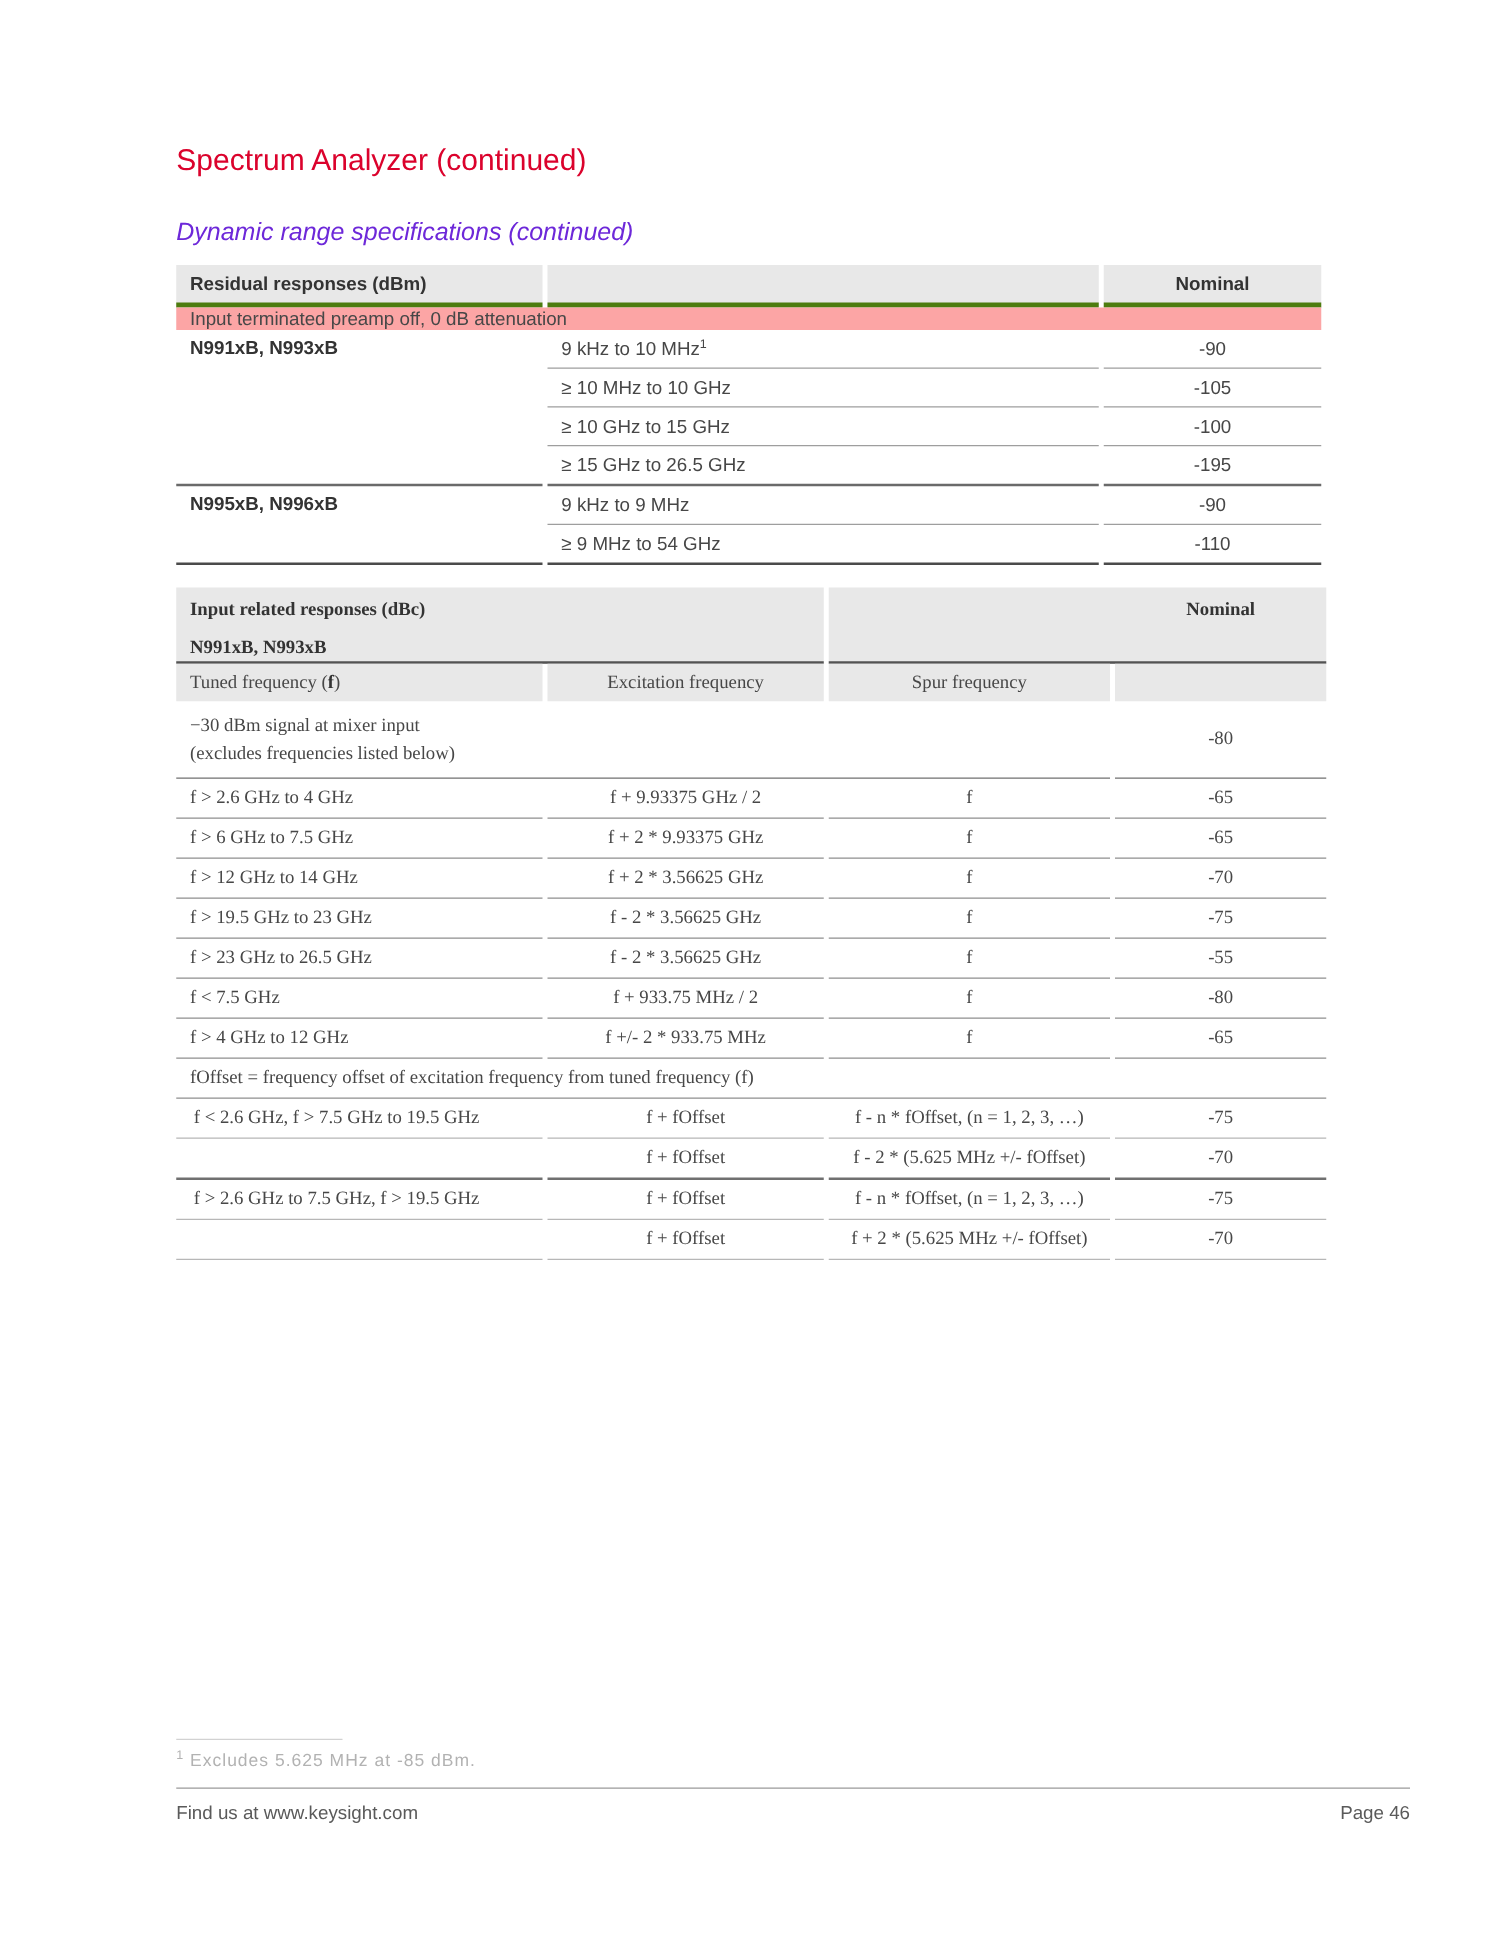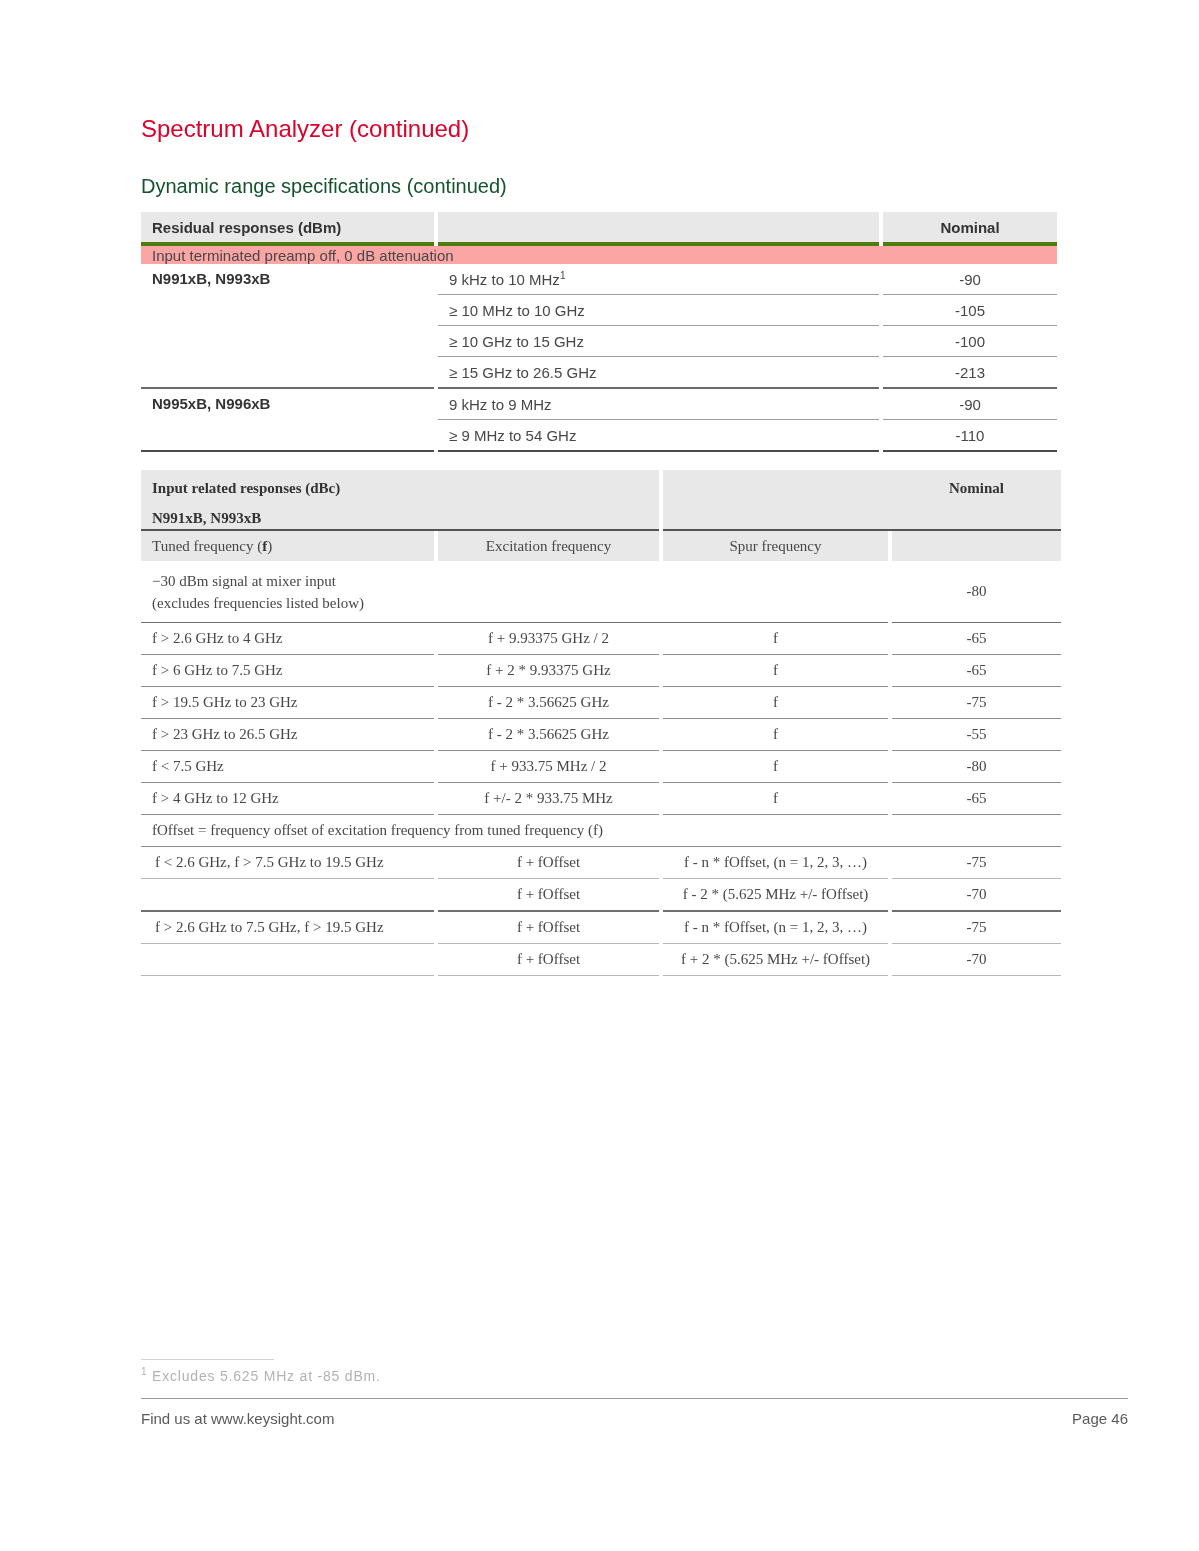--- a/index.html
+++ b/index.html
@@ -6,21 +6,21 @@
   body {
     width:1199px; height:1551px;
     font-family:"Liberation Sans", sans-serif;
     color:#424242;
     -webkit-font-smoothing:antialiased;
   }
   .page { position:relative; width:1199px; height:1551px; overflow:hidden; background:#fff; }
   .inner { margin-left:141px; width:987px; }
 
   h1.title { margin:0; padding-top:112px; font-size:24px; line-height:33px; font-weight:400; color:#db022c; }
-  h2.subtitle { margin:29px 0 0 0; font-size:20px; line-height:25px; font-weight:400; color:#14532d; }
+  h2.subtitle { margin:29px 0 0 0; font-size:20px; line-height:25px; font-weight:400; color:#6d28d9;font-style:italic; }
 
   table.t {
     border-collapse:separate; border-spacing:4px 0;
     margin-left:-4px; table-layout:fixed;
     font-size:15px; color:#474747;
   }
   .t td, .t th { padding:0 0 0 11px; height:30px; vertical-align:middle; text-align:left; font-weight:400; overflow:hidden; white-space:nowrap; }
   .center { text-align:center !important; padding-left:0 !important; }
   .bold { font-weight:700; color:#333; }
 
@@ -89,21 +89,21 @@
       <tr>
         <td class="sep">≥ 10 MHz to 10 GHz</td>
         <td class="center sep">-105</td>
       </tr>
       <tr>
         <td class="sep">≥ 10 GHz to 15 GHz</td>
         <td class="center sep">-100</td>
       </tr>
       <tr>
         <td class="gdiv">≥ 15 GHz to 26.5 GHz</td>
-        <td class="center gdiv">-213</td>
+        <td class="center gdiv">-195</td>
       </tr>
 
       <tr>
         <td rowspan="2" class="model bend">N995xB, N996xB</td>
         <td class="sep">9 kHz to 9 MHz</td>
         <td class="center sep">-90</td>
       </tr>
       <tr>
         <td class="bend">≥ 9 MHz to 54 GHz</td>
         <td class="center bend">-110</td>
@@ -150,20 +150,26 @@
         <td class="center">f</td>
         <td class="center">-65</td>
       </tr>
       <tr class="drow">
         <td>f &gt; 6 GHz to 7.5 GHz</td>
         <td class="center">f + 2 * 9.93375 GHz</td>
         <td class="center">f</td>
         <td class="center">-65</td>
       </tr>
       <tr class="drow">
+        <td>f &gt; 12 GHz to 14 GHz</td>
+        <td class="center">f + 2 * 3.56625 GHz</td>
+        <td class="center">f</td>
+        <td class="center">-70</td>
+      </tr>
+      <tr class="drow">
         <td>f &gt; 19.5 GHz to 23 GHz</td>
         <td class="center">f - 2 * 3.56625 GHz</td>
         <td class="center">f</td>
         <td class="center">-75</td>
       </tr>
       <tr class="drow">
         <td>f &gt; 23 GHz to 26.5 GHz</td>
         <td class="center">f - 2 * 3.56625 GHz</td>
         <td class="center">f</td>
         <td class="center">-55</td>

